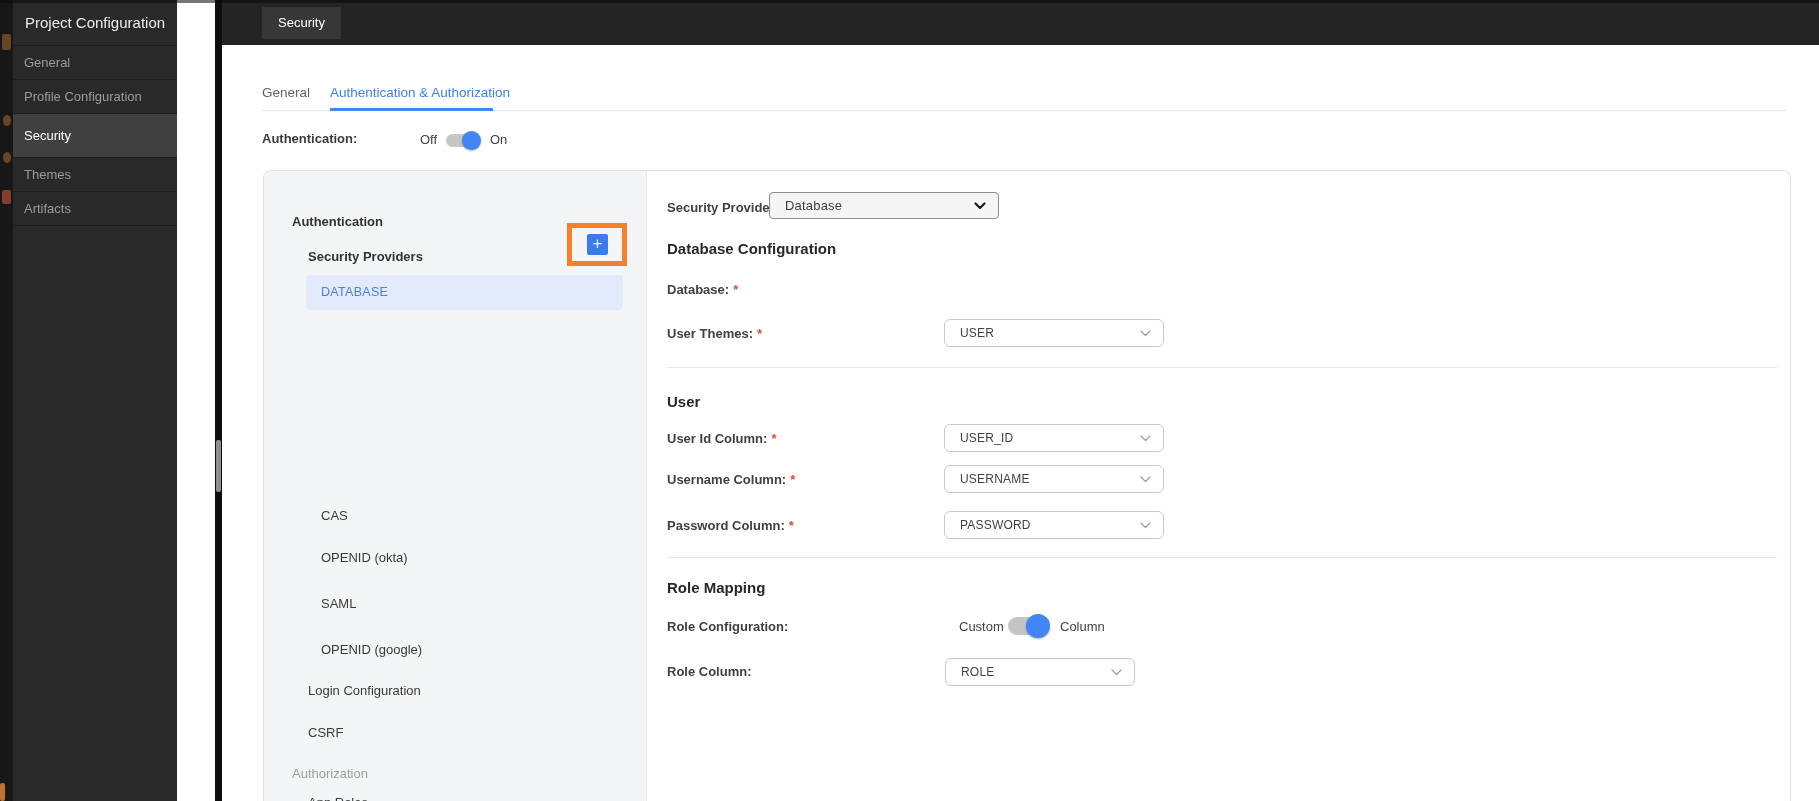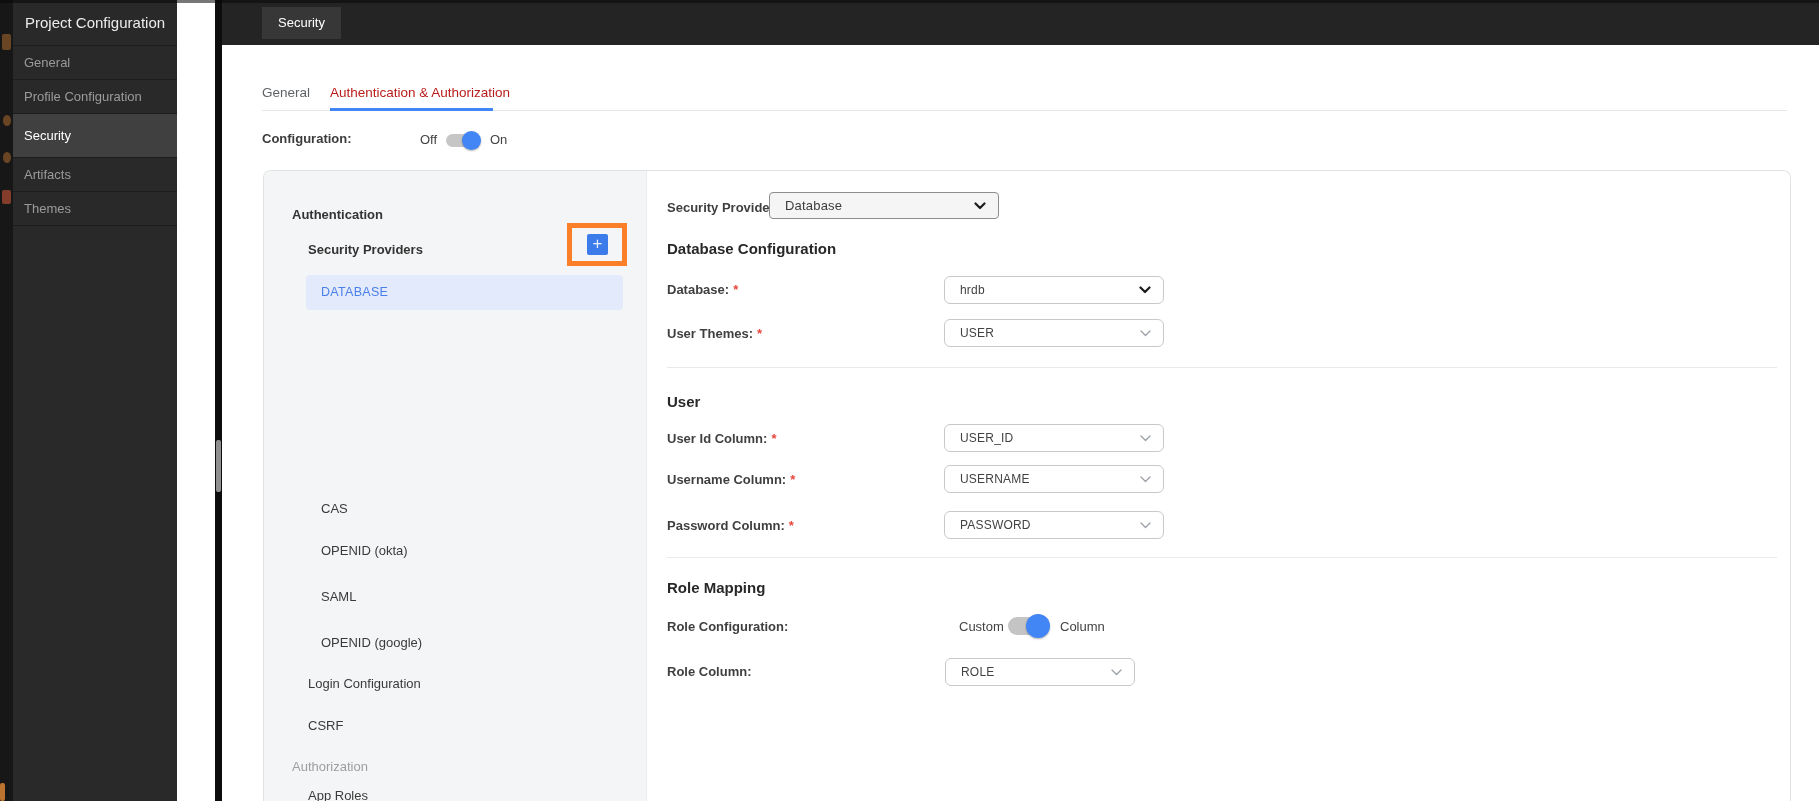--- a/index.html
+++ b/index.html
@@ -33,42 +33,42 @@
   
   .topbar{position:absolute;left:222px;top:0;width:1597px;height:45px;background:#242424;z-index:20;}
   .page-tab{position:absolute;left:40px;top:7px;height:32px;padding:0 16px;background:#373737;
     color:#ffffff;font-size:13px;line-height:32px;}
 
   
   .content{position:absolute;left:222px;top:45px;width:1597px;height:756px;background:#ffffff;}
 
   .tab{position:absolute;top:40px;font-size:13.5px;color:#5f6368;cursor:pointer;white-space:nowrap;}
   .tab-general{left:40px;}
-  .tab-auth{left:108px;color:#b91c1c;}
+  .tab-auth{left:108px;color:#3b82f6;}
   .tabs-rule{position:absolute;left:40px;top:65px;width:1525px;height:1px;background:#e7e7e7;}
   .tabs-underline{position:absolute;left:108px;top:63px;width:163px;height:3px;background:#4285F4;}
 
   .auth-label{position:absolute;left:40px;top:86px;font-size:13px;font-weight:600;color:#3c3c3c;}
   .lbl-off{position:absolute;left:198px;top:87px;font-size:13px;color:#424242;}
   .lbl-on{position:absolute;left:268px;top:87px;font-size:13px;color:#424242;}
   .switch{position:relative;cursor:pointer;}
   .switch-sm{position:absolute;left:224px;top:89px;width:33px;height:13px;background:#c6c6c6;border-radius:7px;}
   .knob{position:absolute;border-radius:50%;background:#4285F4;box-shadow:0 1px 2px rgba(0,0,0,.3);}
   .switch-sm .knob{width:19px;height:19px;top:-3px;right:-2px;}
   .switch-lg{width:40px;height:18px;background:#c4c4c4;border-radius:9px;display:inline-block;}
   .switch-lg .knob{width:24px;height:24px;top:-3px;right:-2px;}
 
   
   .card{position:absolute;left:41px;top:125px;width:1526px;height:631px;border:1px solid #e2e2e2;
     border-bottom:none;border-radius:8px 8px 0 0;display:flex;overflow:hidden;background:#fff;}
   .panel-left{position:relative;width:382px;background:#f4f5f6;border-right:1px solid #ececec;flex:none;}
   .panel-right{position:relative;flex:1;background:#ffffff;}
 
   
-  .pl-label{position:absolute;font-size:13px;white-space:nowrap;}
+  .pl-label{position:absolute;font-size:13px;white-space:nowrap;margin-top:7px;}
   .pl-head{font-weight:700;color:#333333;}
   .nav-item{color:#3a3a3a;cursor:pointer;}
   .nav-section{color:#9e9e9e;}
   .sel-row{position:absolute;left:42px;top:104px;width:302px;height:35px;background:#e3eafc;border-radius:4px;
     line-height:35px;padding-left:15px;color:#4a7fe8;font-size:12.5px;letter-spacing:.3px;cursor:pointer;}
   .annot{position:absolute;left:303px;top:52px;width:50px;height:33px;border:5px solid #fb7e28;background:transparent;}
   .add-btn{position:absolute;left:15px;top:6px;width:21px;height:21px;background:#3b7cea;border-radius:2px;
     color:#eaf1fd;font-size:17px;line-height:20px;text-align:center;font-weight:400;cursor:pointer;}
 
   
@@ -97,39 +97,39 @@
   <div class="rail-glyph rg3"></div>
   <div class="rail-glyph rg4"></div>
   <div class="rail-glyph rg5"></div>
 </div>
 
 <div class="sidebar">
   <div class="sidebar-title">Project Configuration</div>
   <div class="side-item">General</div>
   <div class="side-item">Profile Configuration</div>
   <div class="side-item active">Security</div>
+  <div class="side-item">Themes</div>
   <div class="side-item">Artifacts</div>
-  <div class="side-item">Themes</div>
 </div>
 <div class="side-scrollstrip">
   <div class="side-scrollthumb"></div>
 </div>
 
 <div class="topbar">
   <div class="page-tab">Security</div>
 </div>
 
 <div class="content">
 
   <div class="tab tab-general">General</div>
   <div class="tab tab-auth">Authentication &amp; Authorization</div>
   <div class="tabs-rule"></div>
   <div class="tabs-underline"></div>
 
-  <div class="auth-label">Configuration:</div>
+  <div class="auth-label">Authentication:</div>
   <div class="lbl-off">Off</div>
   <div class="switch switch-sm">
     <div class="knob"></div>
   </div>
   <div class="lbl-on">On</div>
 
   <div class="card">
 
     <div class="panel-left">
       <div class="pl-label pl-head" style="left:28px;top:36px;">Authentication</div>
@@ -161,26 +161,20 @@
         <svg class="chev" width="12" height="8" viewBox="0 0 12 8">
           <polyline points="1.5,1.5 6,6 10.5,1.5" fill="none" stroke="#1c1c1c" stroke-width="2.2" stroke-linecap="round" stroke-linejoin="round"></polyline>
         </svg>
       </div>
 
       <div class="fr-h" style="left:20px;top:69px;">Database Configuration</div>
 
       <div class="fr-label" style="left:20px;top:111px;">
         <span>Database:</span><span class="req">*</span>
       </div>
-      <div class="sel" style="left:297px;top:105px;">
-        <span class="sel-val">hrdb</span>
-        <svg class="chev" width="12" height="8" viewBox="0 0 12 8">
-          <polyline points="1.5,1.5 6,6 10.5,1.5" fill="none" stroke="#1c1c1c" stroke-width="2.2" stroke-linecap="round" stroke-linejoin="round"></polyline>
-        </svg>
-      </div>
 
       <div class="fr-label" style="left:20px;top:155px;">
         <span>User Themes:</span><span class="req">*</span>
       </div>
       <div class="sel" style="left:297px;top:148px;">
         <span class="sel-val">USER</span>
         <svg class="chev" width="11" height="7" viewBox="0 0 11 7">
           <polyline points="1,1 5.5,5.5 10,1" fill="none" stroke="#9aa0a6" stroke-width="1.3" stroke-linecap="round" stroke-linejoin="round"></polyline>
         </svg>
       </div>

